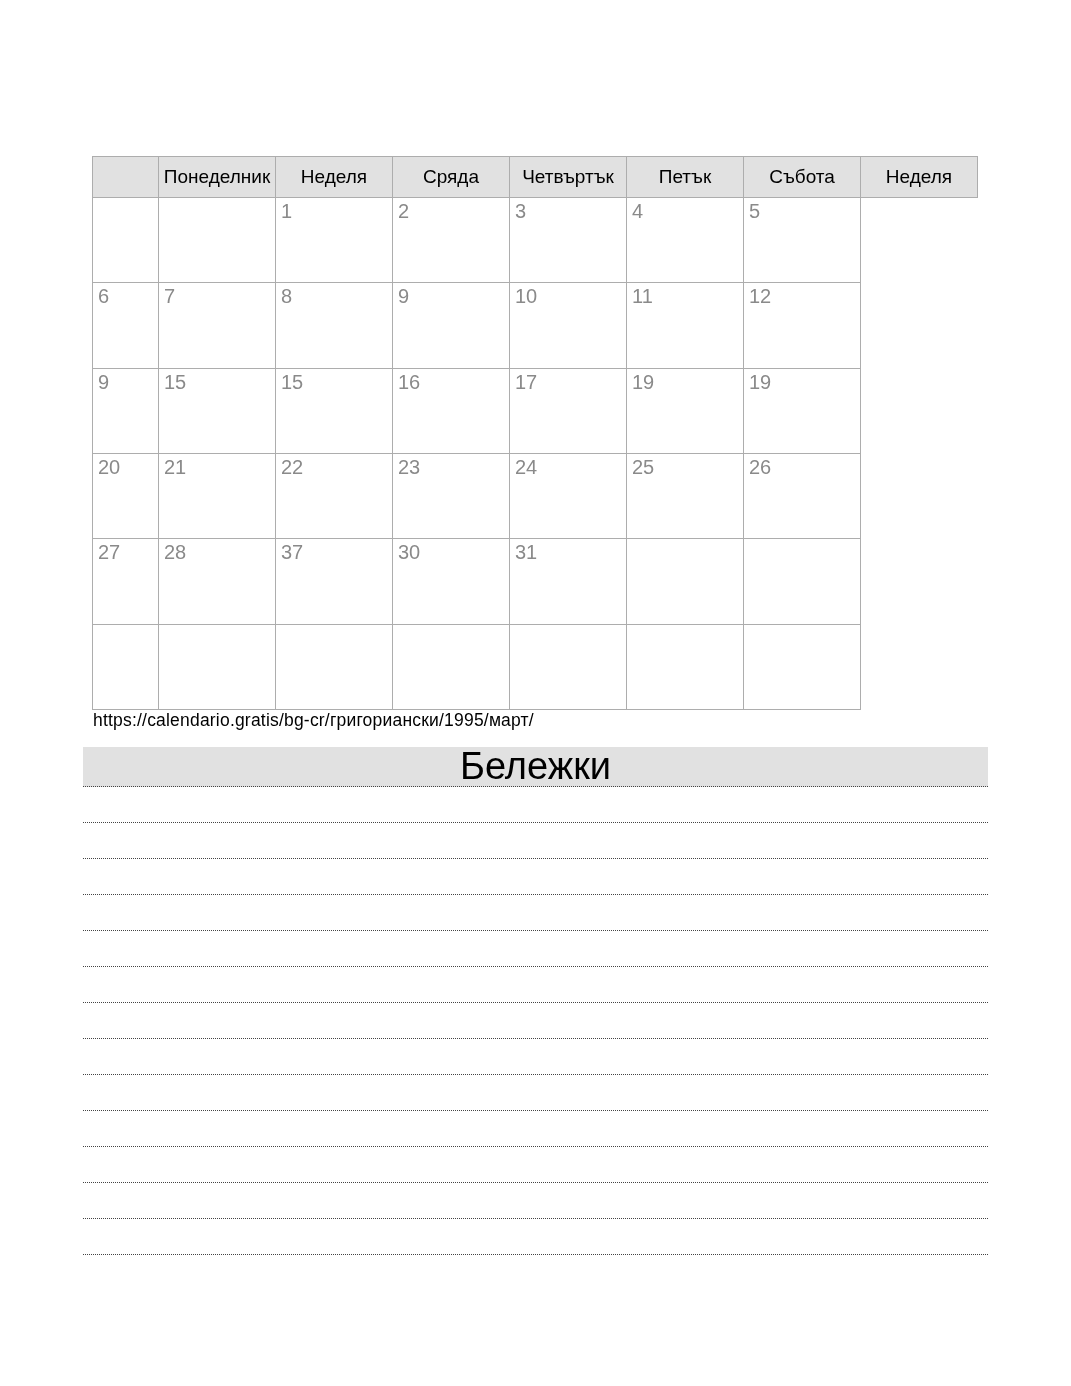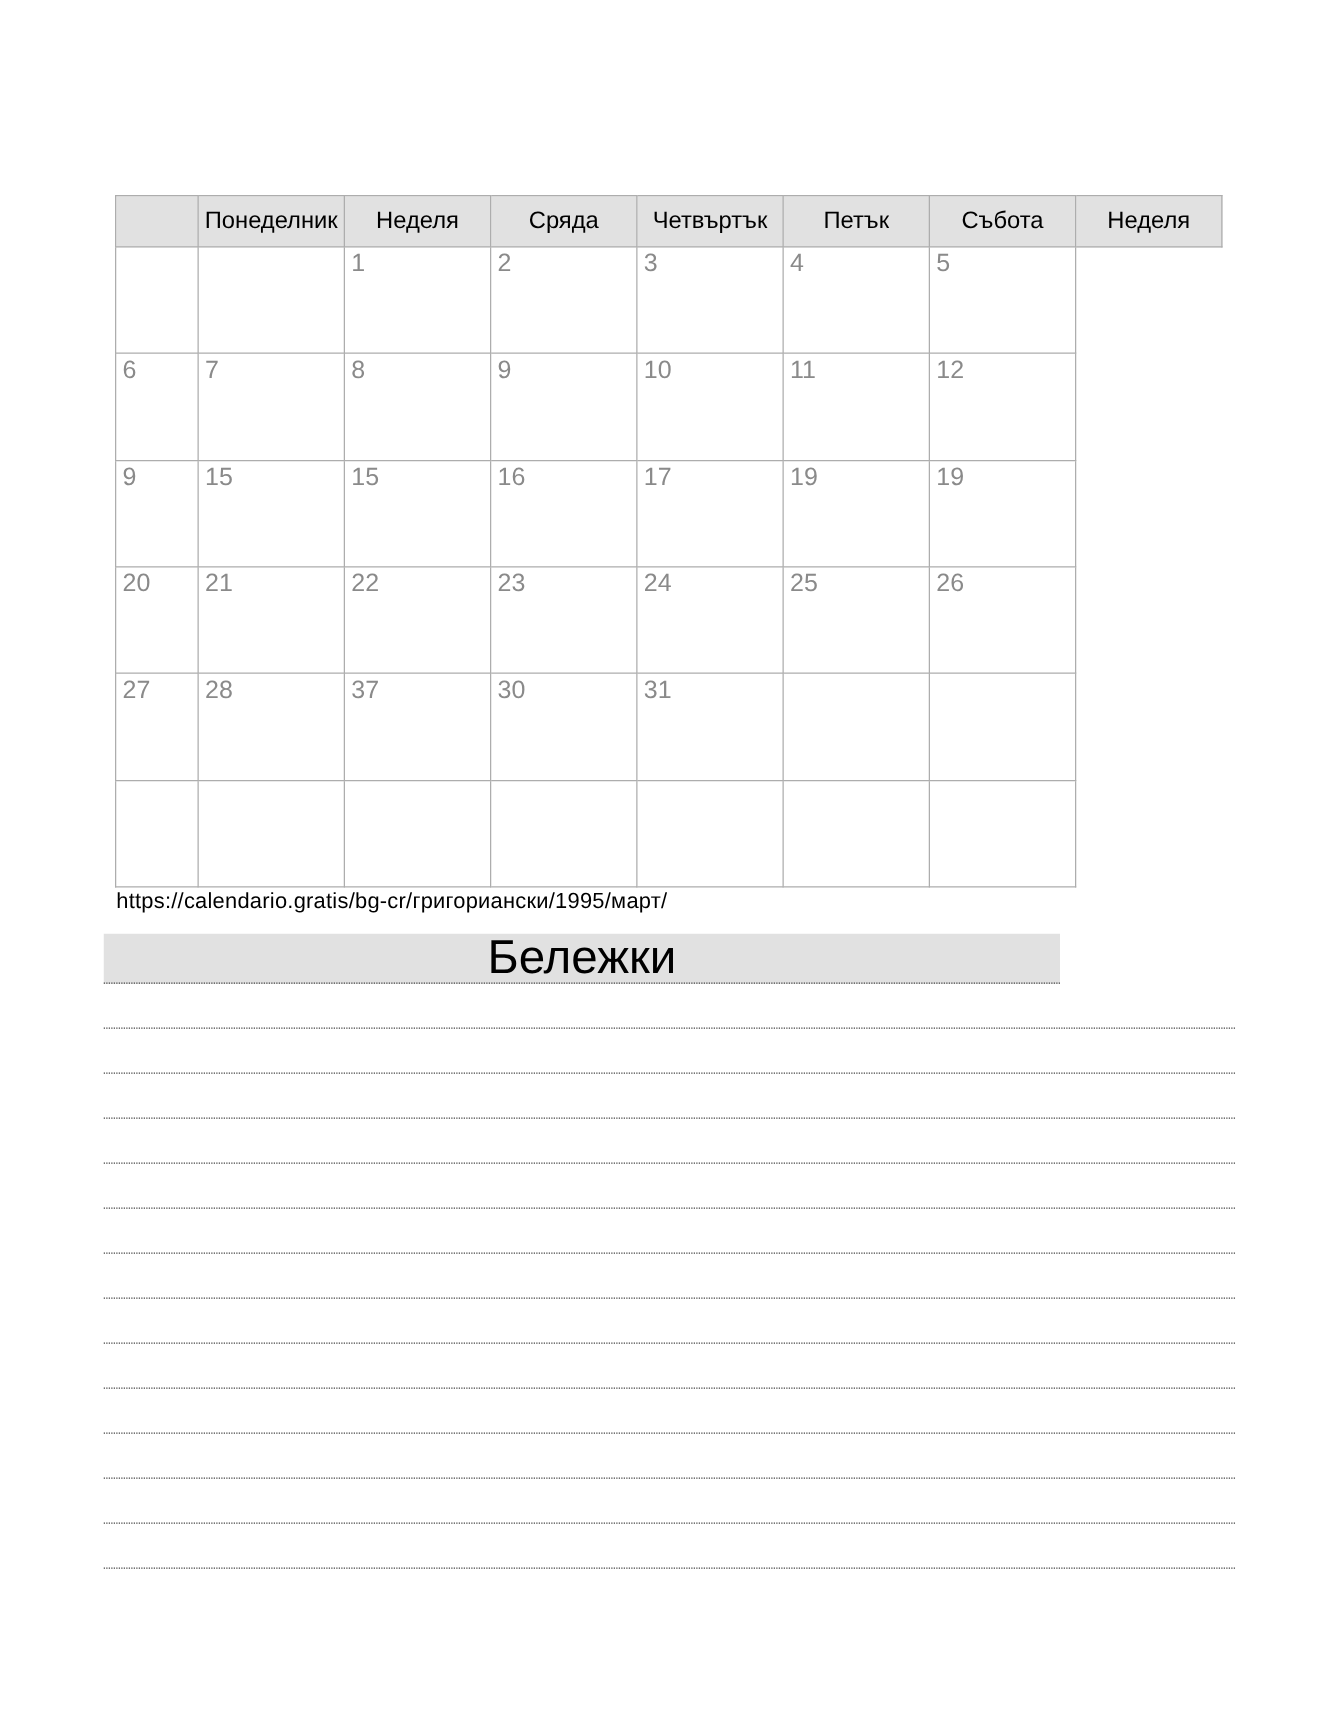--- a/index.html
+++ b/index.html
@@ -69,21 +69,21 @@
     top: 710px;
     font-size: 17.5px;
     color: #000000;
     letter-spacing: 0.2px;
     text-align: center;
   }
   .notes-header {
     position: absolute;
     left: 83px;
     top: 747px;
-    width: 765px;
+    width: 905px;
     height: 40px;
     background: var(--notes-bg, #e1e1e1);
     border-bottom: 1px dotted var(--dotted-line, #444444);
     text-align: center;
   }
   .notes-header .notes-title {
     font-size: 38px;
     line-height: 39px;
     color: #000000;
     font-weight: 400;

